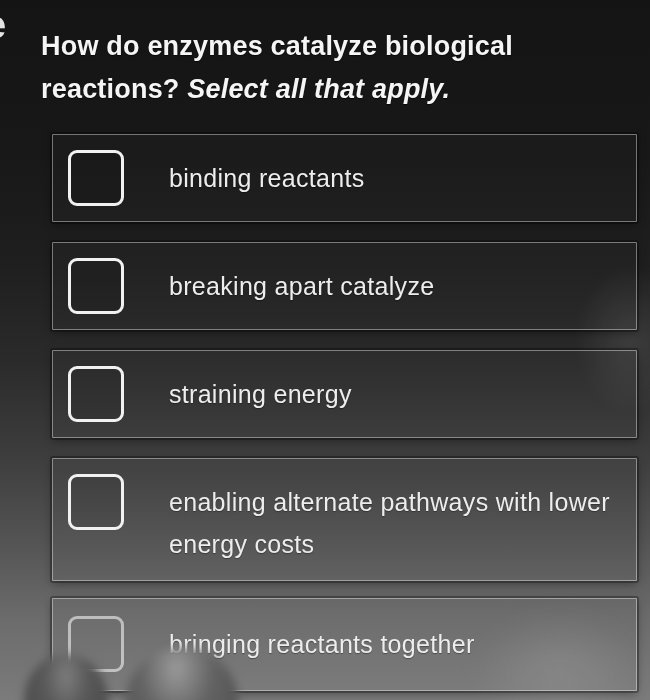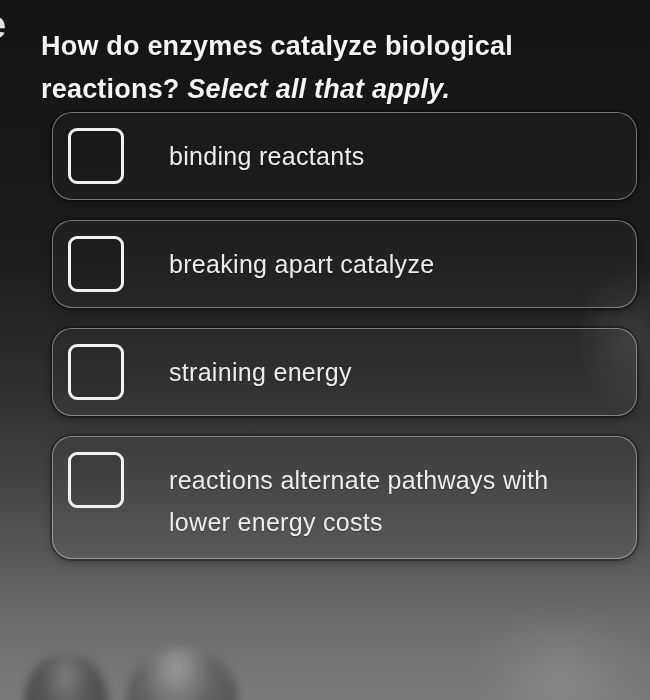--- a/index.html
+++ b/index.html
@@ -32,32 +32,32 @@
   }
 
   .content { position: relative; padding: 25px 13px 0 52px; }
 
   .question {
     color: #f5f5f5;
     font-size: 27px; font-weight: 800; line-height: 43px;
     letter-spacing: 0.2px;
     max-width: 575px;
     margin-left: -11px;     
-    margin-bottom: 1px;
+    margin-bottom: 23px;
     text-shadow: 0 1px 1px rgba(0,0,0,0.6);
   }
   .question .emph { font-style: italic; }
 
   .options { display: flex; flex-direction: column; }
 
   .option {
     display: flex; align-items: flex-start;
     width: 585px;
     border: 1.6px solid rgba(255,255,255,0.40);
-    border-radius: 20px;
+    border-radius: 1px;
     background: rgba(255,255,255,0.015);
     box-shadow: 0 0 0 2px rgba(0,0,0,0.28), 0 3px 10px rgba(0,0,0,0.35);
     padding: 15px 20px 15px 15px;
     margin-bottom: 20px;
     cursor: pointer;
   }
   .option:nth-child(4) { margin-bottom: 17px; }
   .option:nth-child(5) { padding-top: 17px; padding-bottom: 18px; }
 
   .checkbox {
@@ -120,21 +120,25 @@
       <span class="opt-label">breaking apart catalyze</span>
     </div>
 
     <div class="option">
       <span class="checkbox"></span>
       <span class="opt-label">straining energy</span>
     </div>
 
     <div class="option">
       <span class="checkbox"></span>
-      <span class="opt-label">reactions alternate pathways with lower energy costs</span>
+      <span class="opt-label">enabling alternate pathways with lower energy costs</span>
     </div>
 
+    <div class="option">
+      <span class="checkbox"></span>
+      <span class="opt-label">bringing reactants together</span>
+    </div>
 
   </div>
 </div>
 
 <div class="blob blob-1"></div>
 <div class="blob blob-2"></div>
 
 </body></html>

